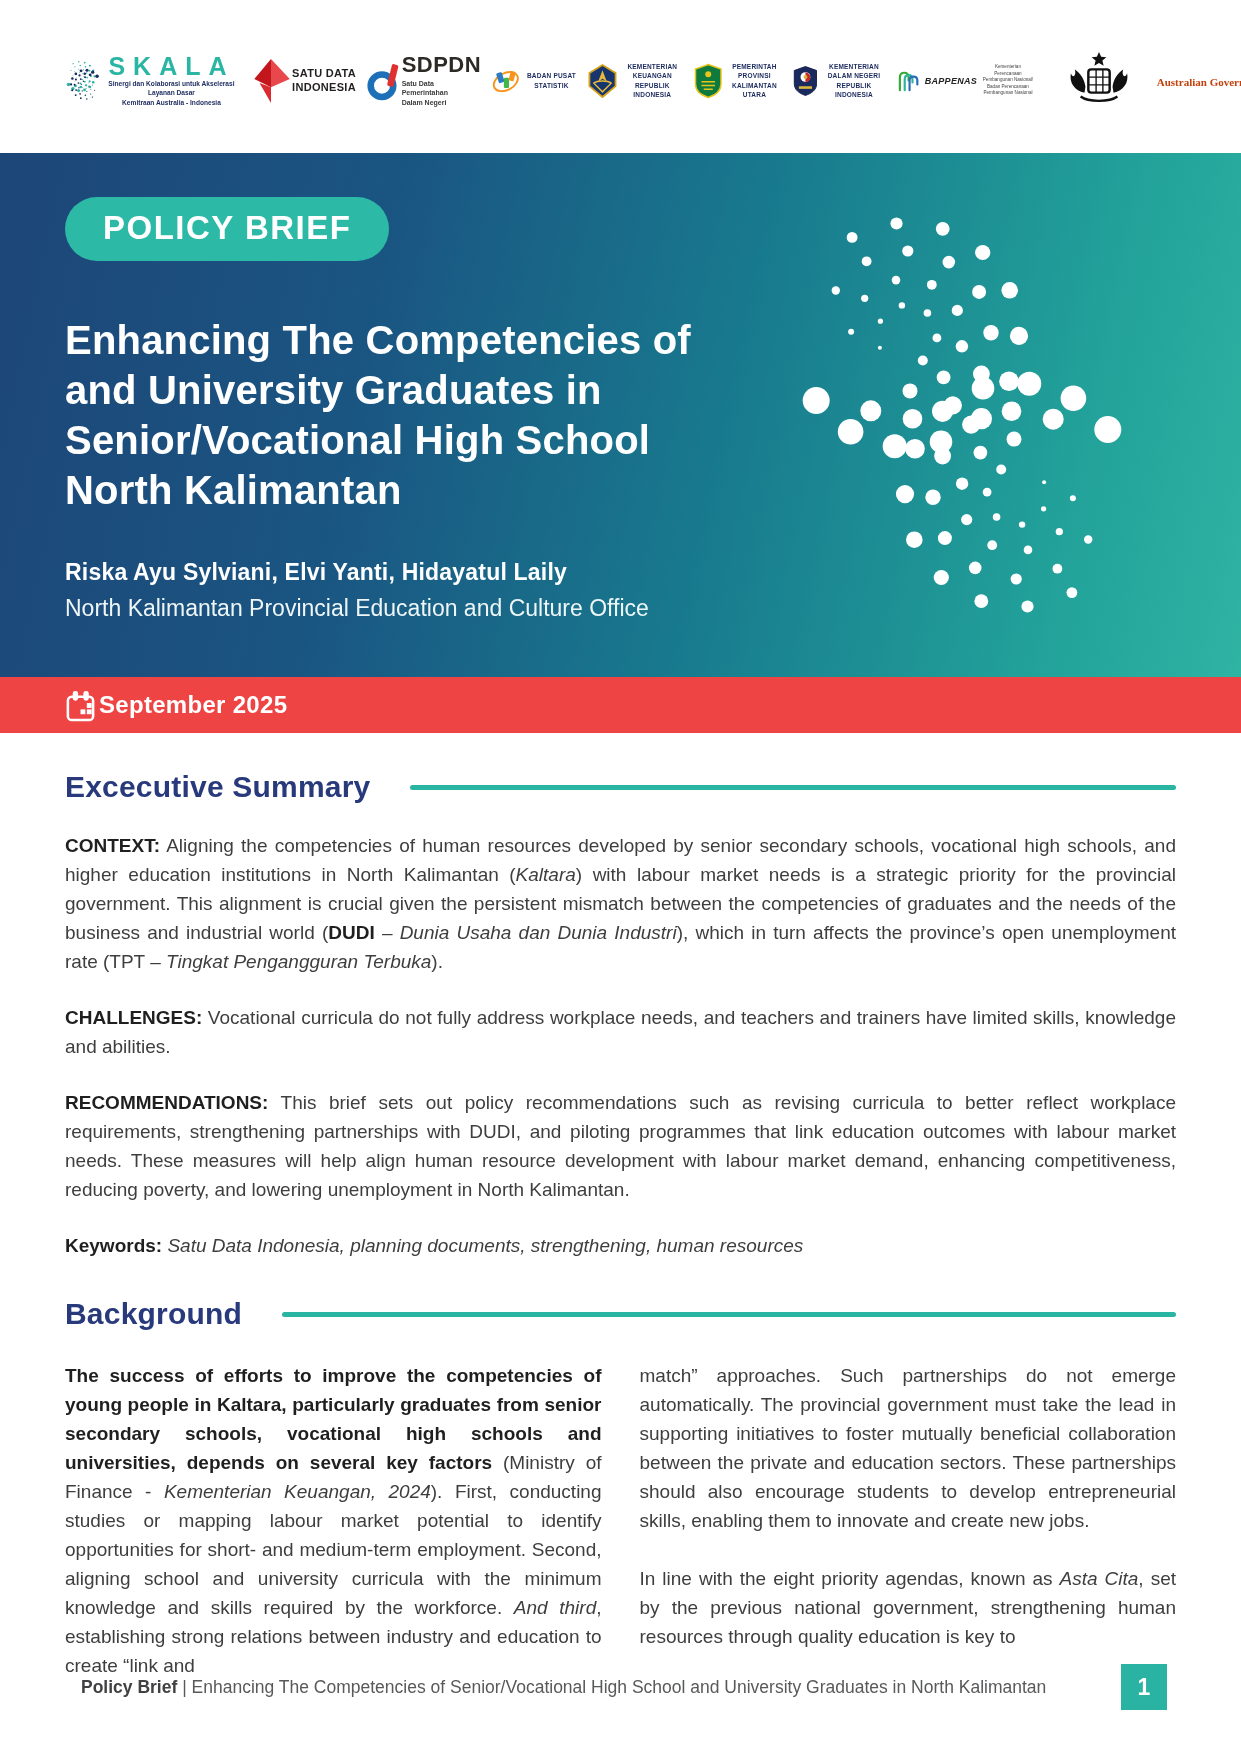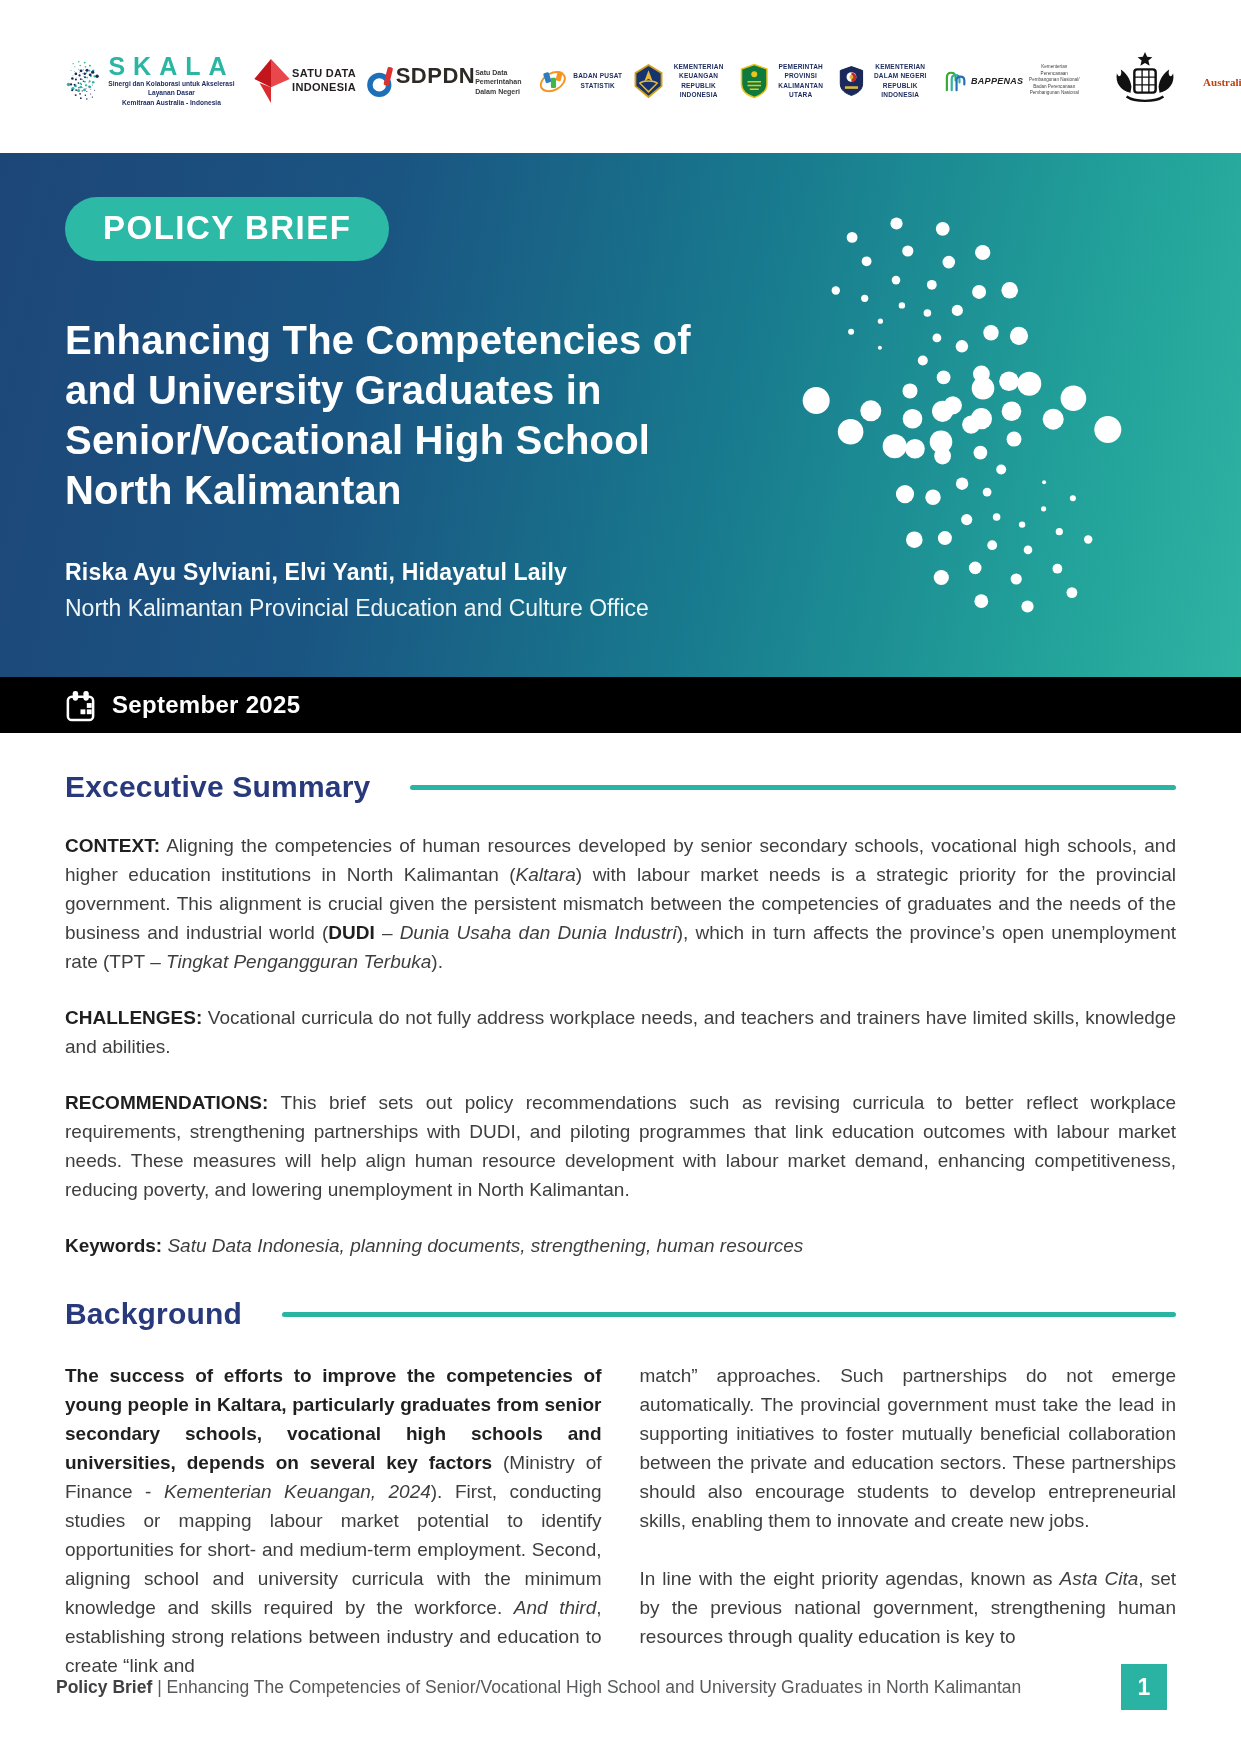--- a/index.html
+++ b/index.html
@@ -11,56 +11,56 @@
   
   .logo-strip{height:153px;display:flex;align-items:center;justify-content:space-between;
               padding:8px 56px 0 62px;gap:10px}
   .logo{display:flex;align-items:center;}
   .logo-col{display:flex;flex-direction:row;align-items:center;gap:4px}
   .logo-caption{font-size:6.5px;font-weight:700;color:#1b2a5e;text-align:center;line-height:1.4;letter-spacing:.2px}
   .skala-text{display:flex;flex-direction:column;align-items:center}
   .skala-title{color:#2bb5a3;font-size:25px;font-weight:700;letter-spacing:8px;line-height:1}
   .skala-tagline{font-size:6.6px;color:#1b2a5e;font-weight:700;text-align:center;line-height:1.45}
   .sdi-text{font-size:11px;font-weight:800;color:#231f20;line-height:1.25;letter-spacing:.3px}
-  .sdpdn-text{display:flex;}
+  .sdpdn-text{display:flex;flex-direction:column}
   .sdpdn-title{font-size:22px;font-weight:800;color:#2d2a26;line-height:1;letter-spacing:.5px}
   .sdpdn-tagline{font-size:7px;font-weight:700;color:#3a3a3a;line-height:1.35;margin-top:3px}
   .bappenas-title{font-size:9px;font-weight:800;font-style:italic;color:#222;letter-spacing:.3px}
   .bappenas-sub{font-size:4.6px;color:#444;text-align:center;line-height:1.4}
   .ausgov-text{font-family:"Liberation Serif","DejaVu Serif",serif;font-size:11px;font-weight:700;color:#c2410c;margin-top:3px;white-space:nowrap}
 
   
   .banner{position:relative;height:524px;overflow:hidden;padding:44px 0 0 65px;
           background:linear-gradient(102deg,#1d4678 0%,#1a5582 30%,#187a8e 58%,#22a29a 85%,#2fb3a3 100%)}
   .badge{display:inline-block;background:#2cb9a6;color:#fff;font-weight:800;font-size:33px;
          letter-spacing:1.5px;padding:12px 38px 14px;border-radius:46px}
   .doc-title{margin-top:54px;color:#fff;font-weight:700;font-size:40px;line-height:50px;letter-spacing:.2px}
   .authors{margin-top:44px;color:#fff;font-weight:700;font-size:23px;letter-spacing:.2px}
   .affiliation{margin-top:9px;color:#eef6f7;font-size:23px;font-weight:400}
   #spiral-svg{position:absolute;top:12px;right:44px;width:480px;height:500px}
 
   
-  .date-band{height:56px;background:#000000;display:flex;align-items:center;gap:15px;padding-left:64px}
+  .date-band{height:56px;background:#ef4444;display:flex;align-items:center;gap:2px;padding-left:64px}
   .date-band .date{color:#fff;font-size:24px;font-weight:700;letter-spacing:.3px}
 
   
   main{padding:0 65px}
   .sec-heading{display:flex;align-items:center;gap:40px;margin-top:37px}
   .sec-heading h2{color:#28397c;font-size:30px;font-weight:800;letter-spacing:.2px;white-space:nowrap}
   .sec-heading .rule{flex:1;height:5px;background:#2ab5a3;border-radius:3px}
   .para{margin-top:27px;font-size:19px;line-height:29px;text-align:justify;color:#3e3e3e}
   .seg-b{font-weight:700;color:#1f1f1f}
   .seg-i{font-style:italic}
   .columns{display:flex;gap:38px;margin-top:30px}
   .col{flex:1;min-width:0}
   .col .para{margin-top:0}
   .col .para + .para{margin-top:29px}
 
   
-  footer{position:absolute;left:56px;right:74px;top:1664px;display:flex;
+  footer{position:absolute;left:81px;right:74px;top:1664px;display:flex;
          justify-content:space-between;align-items:center}
   .footer-text{font-size:17.5px;color:#58595b;line-height:1.3;padding-right:30px}
   .footer-text .seg-b{color:#414042;font-weight:700}
   .page-num{width:46px;height:46px;background:#2ab3a2;color:#fff;font-size:23px;font-weight:700;
             display:flex;align-items:center;justify-content:center;flex:0 0 auto}
 </style>
 </head>
 <body>
 
 <header class="logo-strip">

